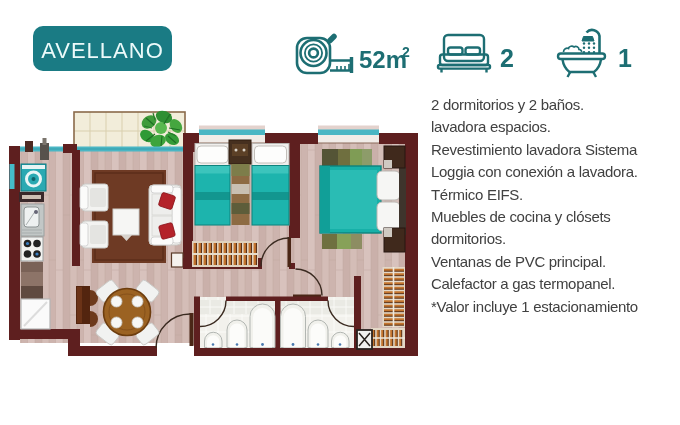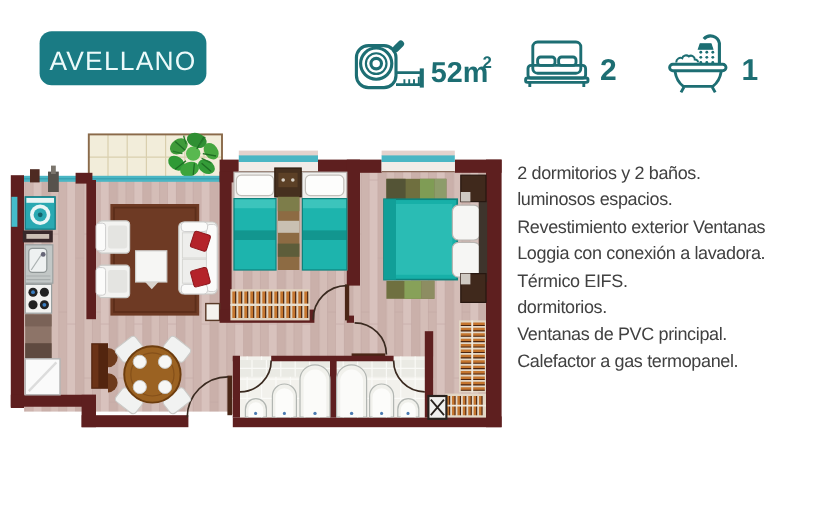--- a/index.html
+++ b/index.html
@@ -53,29 +53,31 @@
 <circle cx="584" cy="47.8" r="1.2"></circle>
       <circle cx="589" cy="47.8" r="1.2"></circle>
       <circle cx="594" cy="47.8" r="1.2"></circle>
 <circle cx="584" cy="52.1" r="1.2"></circle>
       <circle cx="589" cy="52.1" r="1.2"></circle>
       <circle cx="594" cy="52.1" r="1.2"></circle>
 </g>
 <text x="618" y="67" fill="#1d6e73" font-size="25" font-weight="bold">1</text>
 </svg>
 
-<div class="abs" style="left:431px;top:94px;width:250px;font-size:15px;letter-spacing:-0.3px;line-height:22.4px;color:#414141;margin-top:40px;">
+<div class="abs" style="left:431px;top:94px;width:250px;font-size:15px;letter-spacing:-0.3px;line-height:22.4px;color:#414141;">
 <div>2 dormitorios y 2 baños.</div>
-<div>luminosos espacios.</div>
-<div>Revestimiento exterior Ventanas</div>
+<div>lavadora espacios.</div>
+<div>Revestimiento lavadora Sistema</div>
 <div>Loggia con conexión a lavadora.</div>
 <div>Térmico EIFS.</div>
+<div>Muebles de cocina y clósets</div>
 <div>dormitorios.</div>
 <div>Ventanas de PVC principal.</div>
 <div>Calefactor a gas termopanel.</div>
+<div>*Valor incluye 1 estacionamiento</div>
 </div>
 
 <svg class="abs" style="left:0px;top:100px" width="430" height="325" viewBox="0 100 430 325">
 <defs>
 <pattern id="wood" width="28" height="120" patternUnits="userSpaceOnUse">
 <rect width="28" height="120" fill="#d1b9b4"></rect>
 <rect x="0" width="7" height="120" fill="#d8c2bd"></rect>
 <rect x="7" width="7" height="120" fill="#cab0aa"></rect>
 <rect x="14" width="7" height="120" fill="#d4bdb7"></rect>
 <rect x="21" width="7" height="120" fill="#cdb4ae"></rect>

